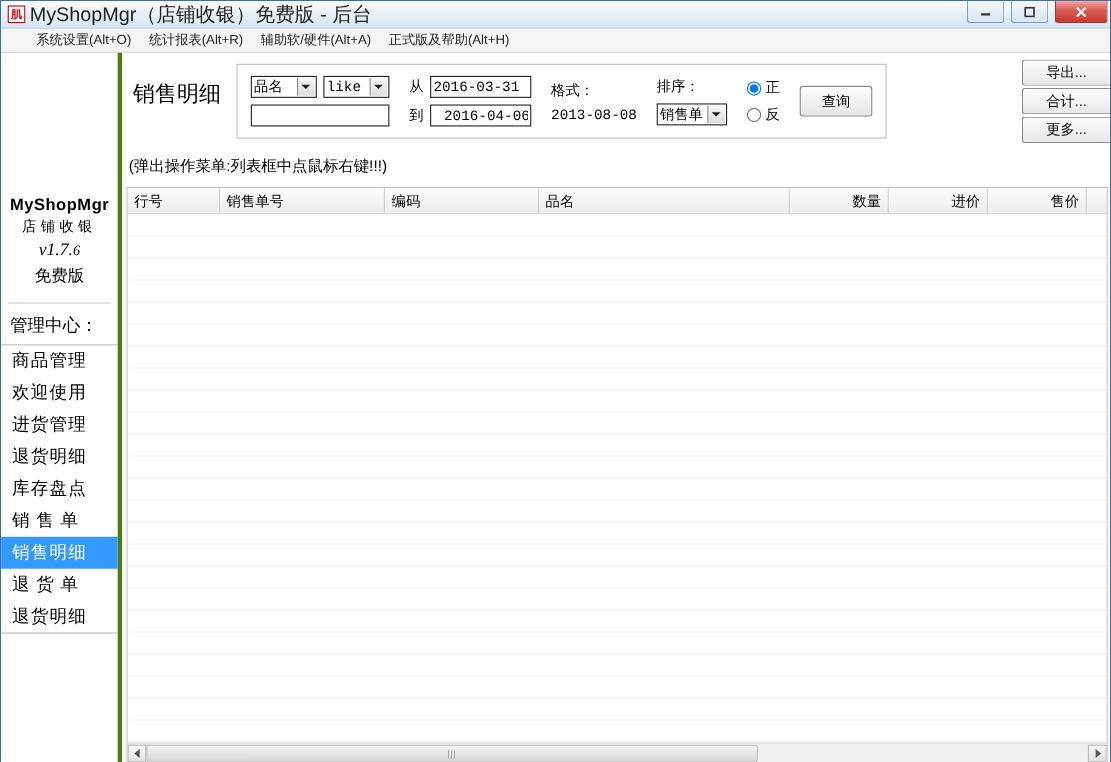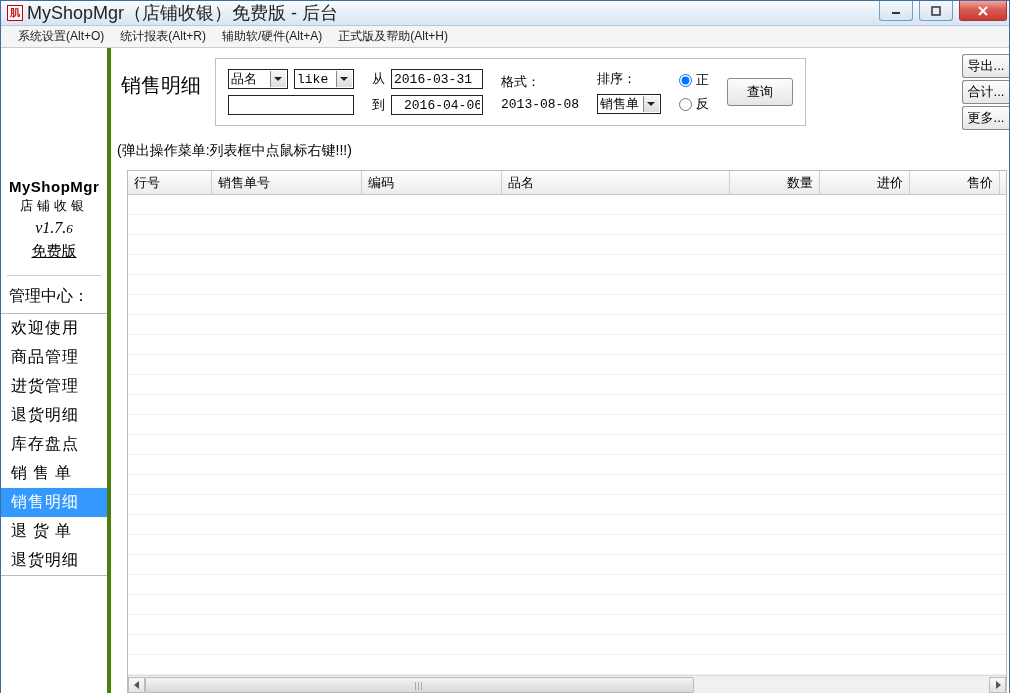--- a/index.html
+++ b/index.html
@@ -55,21 +55,21 @@
   margin-right: 2px;
 }
 .win-btn svg { width: 12px; height: 10px; }
 
 .menubar {
   height: 22px;
   background: #f5f5f5;
   border-bottom: 1px solid #ccc;
   display: flex;
   align-items: flex-end;
-  padding-left: 9px;
+  padding-left: 24px;
   font-size: 12px;
   color: #222;
 }
 .menubar .menu-item { padding: 2px 8px; cursor: default; }
 
 .client {
   flex: 1;
   display: flex;
   background: #fff;
 }
@@ -84,21 +84,21 @@
 }
 .logo-box {
   margin: 0 8px 10px 8px;
   text-align: center;
   line-height: 1.4;
 }
 .logo-main { font-size: 15px; font-weight: bold; letter-spacing: 0.5px; }
 .logo-sub { font-size: 13px; letter-spacing: 4px; }
 .logo-ver { font-size: 16px; font-style: italic; font-family: Georgia, serif; margin-top: 2px; }
 .logo-ver .sm { font-size: 13px; }
-.logo-free { font-size: 15px; text-decoration: underline; }
+.logo-free { font-size: 15px; }
 .divider { height: 1px; background: #ccc; margin: 4px 6px 8px 6px; }
 .mgmt-title {
   font-size: 16px;
   padding: 2px 8px 6px 8px;
 }
 .nav-list { border: 1px solid #bbb; border-left: none; border-right: none; margin: 0; }
 .nav-item {
   font-size: 16px;
   padding: 4px 10px;
   border-bottom: 0;
@@ -183,38 +183,38 @@
   cursor: default;
 }
 .side-buttons {
   display: flex;
   flex-direction: column;
   gap: 2px;
   margin-left: auto;
   padding: 6px 0 0 0;
 }
 .side-btn {
-  width: 47px; height: 24px;
+  width: 80px; height: 24px;
   border: 1px solid #888;
   border-right: none;
   background: linear-gradient(#fdfdfd,#e7e7e7);
   border-radius: 3px 0 0 3px;
   font-size: 13px;
   text-align: center;
   cursor: default;
 }
 
 .hint {
   font-size: 14px;
   padding: 12px 0 6px 6px;
 }
 
 .table-wrap {
   flex: 1;
-  margin: 4px 2px 2px 16px;
+  margin: 4px 2px 2px 4px;
   border: 1px solid #bbb;
   display: flex;
   flex-direction: column;
   overflow: hidden;
 }
 .thead {
   display: flex;
   background: linear-gradient(#fdfdfd,#ececec);
   border-bottom: 1px solid #c8c8c8;
   height: 24px;
@@ -306,22 +306,22 @@
     <div class="sidebar">
       <div class="logo-box">
         <div class="logo-main">MyShopMgr</div>
         <div class="logo-sub">店铺收银</div>
         <div class="logo-ver"><span>v1.7.</span><span class="sm">6</span></div>
         <div class="logo-free">免费版</div>
       </div>
       <div class="divider"></div>
       <div class="mgmt-title">管理中心：</div>
       <div class="nav-list" id="nav-list">
+          <div class="nav-item">商品管理</div>
           <div class="nav-item">欢迎使用</div>
-          <div class="nav-item">商品管理</div>
           <div class="nav-item">进货管理</div>
           <div class="nav-item">退货明细</div>
           <div class="nav-item">库存盘点</div>
           <div class="nav-item spaced">销售单</div>
           <div class="nav-item active">销售明细</div>
           <div class="nav-item spaced">退货单</div>
           <div class="nav-item">退货明细</div>
         </div>
     </div>
 

